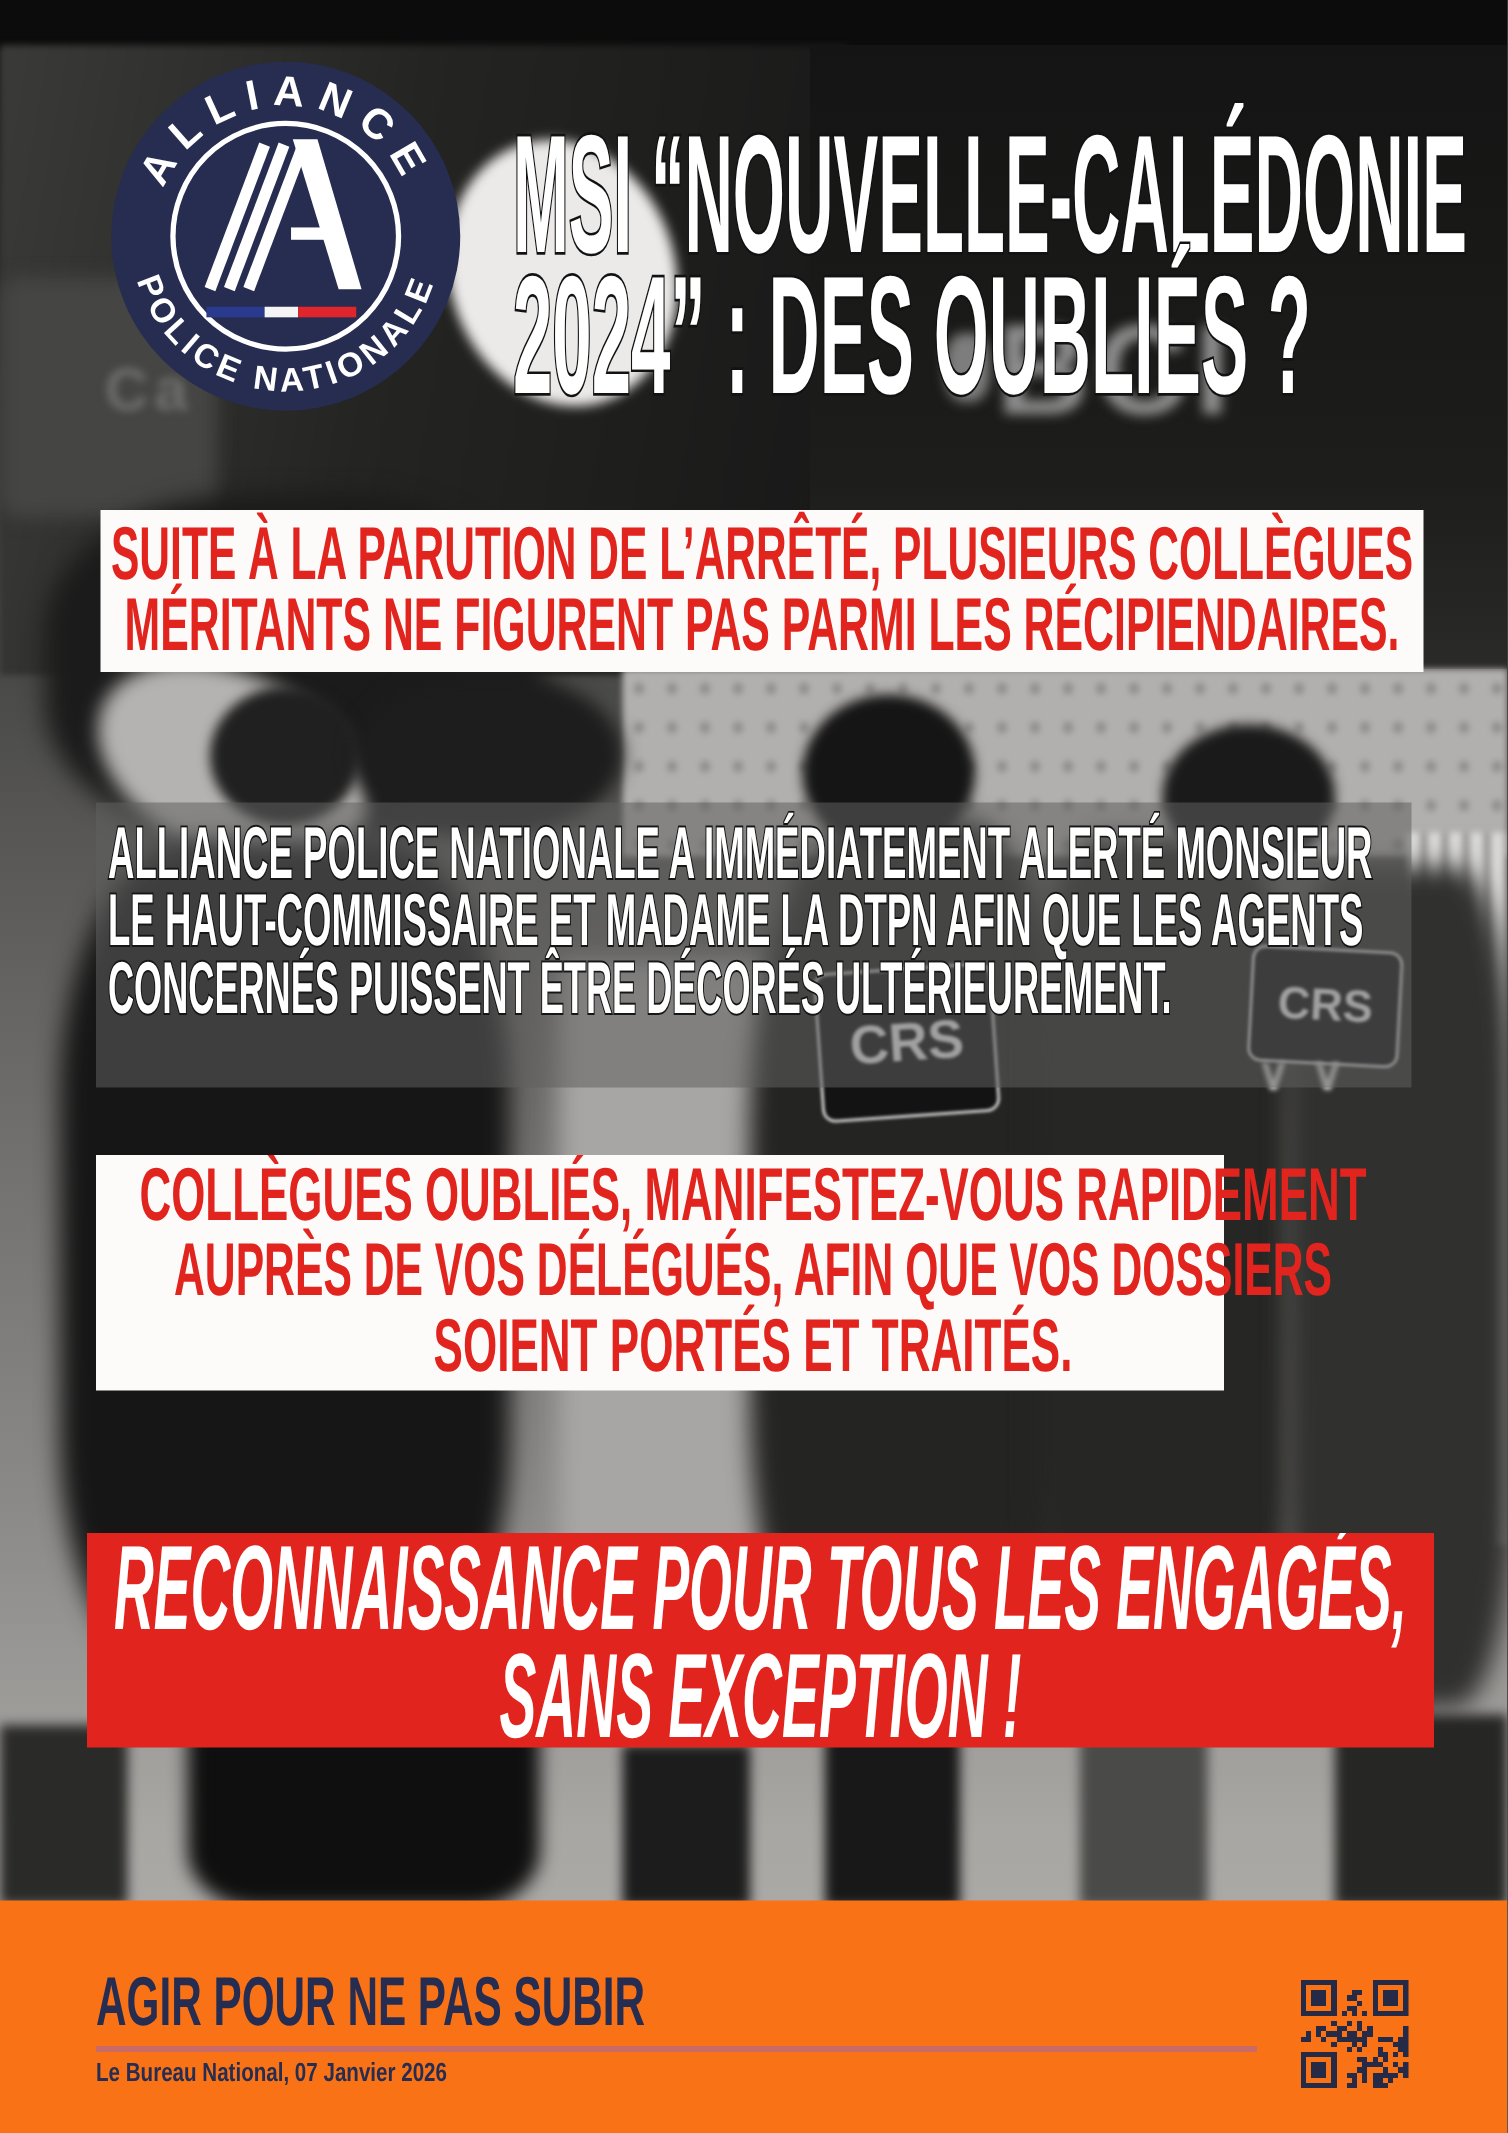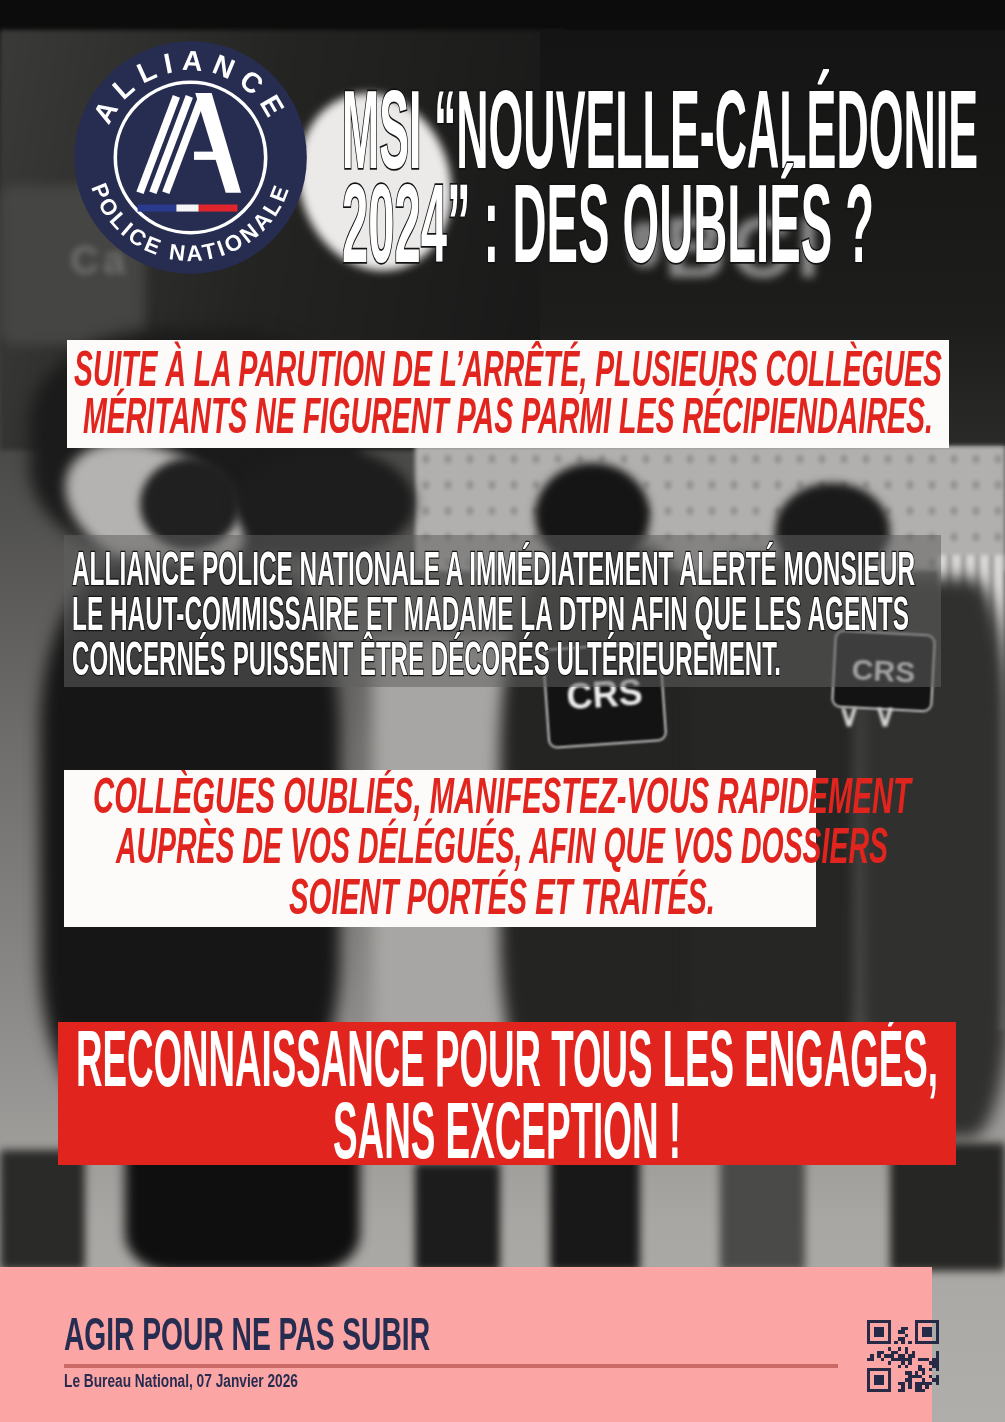--- a/index.html
+++ b/index.html
@@ -11,24 +11,24 @@
          background:linear-gradient(180deg,#151515 0%,#333331 18%,#4a4a48 32%,#6f6d6b 52%,#8e8c8a 72%,#a9a7a4 86%,#b0aeab 100%);}
   .photo div{position:absolute;}
   .ph-blur2{filter:blur(2px);} .ph-blur4{filter:blur(4px);}
   .ph-blur6{filter:blur(6px);} .ph-blur8{filter:blur(8px);}
   .ph-sign{font-weight:bold;color:#8e8e8e;filter:blur(4px);letter-spacing:4px;}
   .crs-badge{background:#131313;border:2px solid #c9c9c9;border-radius:9px;
              display:flex;align-items:center;justify-content:center;
              color:#ededed;font-weight:bold;filter:blur(1.2px);}
   
   .banner{position:absolute;}
-  .w-banner{background:#fcfbfa;font-style:italic;}
+  .w-banner{background:#fcfbfa;}
   .gray-band{background:rgba(96,96,96,.55);}
-  .red-banner{background:var(--red,#e2241e);}
-  .footer{position:absolute;left:0;top:1267px;width:932px;height:155px;background:#fca5a5;}
+  .red-banner{background:var(--red,#e2241e);font-style:italic;}
+  .footer{position:absolute;left:0;top:1267px;width:1005px;height:155px;background:#f97316;}
   .footer-underline{position:absolute;left:64px;top:97px;width:774px;height:4px;
                     background:var(--underline,#c96a66);}
   svg text{font-family:"Liberation Sans",sans-serif;font-weight:bold;}
   .title-txt{fill:#ffffff;stroke:#121212;stroke-width:3.5px;paint-order:stroke;}
   .red-txt{fill:var(--red,#e2241e);}
   .white-outline-txt{fill:#ffffff;stroke:#161616;stroke-width:2.6px;paint-order:stroke;}
   .white-txt{fill:#ffffff;}
   .navy-txt{fill:var(--navy,#272d51);}
   .logo-txt{fill:#ffffff;font-size:24px;font-weight:bold;}
 </style>
@@ -105,21 +105,21 @@
     <text class="title-txt" x="4" y="202" font-size="112" textLength="532" lengthAdjust="spacingAndGlyphs">2024” : DES OUBLIÉS ?</text>
   </svg>
 
   <div class="banner w-banner" style="left:67px;top:340px;width:882px;height:108px;">
     <svg width="882" height="108">
       <text class="red-txt" x="441" y="46" text-anchor="middle" font-size="50" textLength="868" lengthAdjust="spacingAndGlyphs">SUITE À LA PARUTION DE L’ARRÊTÉ, PLUSIEURS COLLÈGUES</text>
       <text class="red-txt" x="441" y="93" text-anchor="middle" font-size="50" textLength="850" lengthAdjust="spacingAndGlyphs">MÉRITANTS NE FIGURENT PAS PARMI LES RÉCIPIENDAIRES.</text>
     </svg>
   </div>
 
-  <div class="banner gray-band" style="left:64px;top:535px;width:877px;height:152px;">
+  <div class="banner gray-band" style="left:64px;top:535px;width:877px;height:190px;">
     <svg width="877" height="152">
       <text class="white-outline-txt" x="8" y="50" font-size="49" textLength="843" lengthAdjust="spacingAndGlyphs">ALLIANCE POLICE NATIONALE A IMMÉDIATEMENT ALERTÉ MONSIEUR</text>
       <text class="white-outline-txt" x="8" y="95" font-size="49" textLength="837" lengthAdjust="spacingAndGlyphs">LE HAUT-COMMISSAIRE ET MADAME LA DTPN AFIN QUE LES AGENTS</text>
       <text class="white-outline-txt" x="8" y="140" font-size="49" textLength="709" lengthAdjust="spacingAndGlyphs">CONCERNÉS PUISSENT ÊTRE DÉCORÉS ULTÉRIEUREMENT.</text>
     </svg>
   </div>
 
   <div class="banner w-banner" style="left:64px;top:770px;width:752px;height:157px;">
     <svg width="877" height="157">
       <text class="red-txt" x="438" y="43" text-anchor="middle" font-size="50" textLength="818" lengthAdjust="spacingAndGlyphs">COLLÈGUES OUBLIÉS, MANIFESTEZ-VOUS RAPIDEMENT</text>

